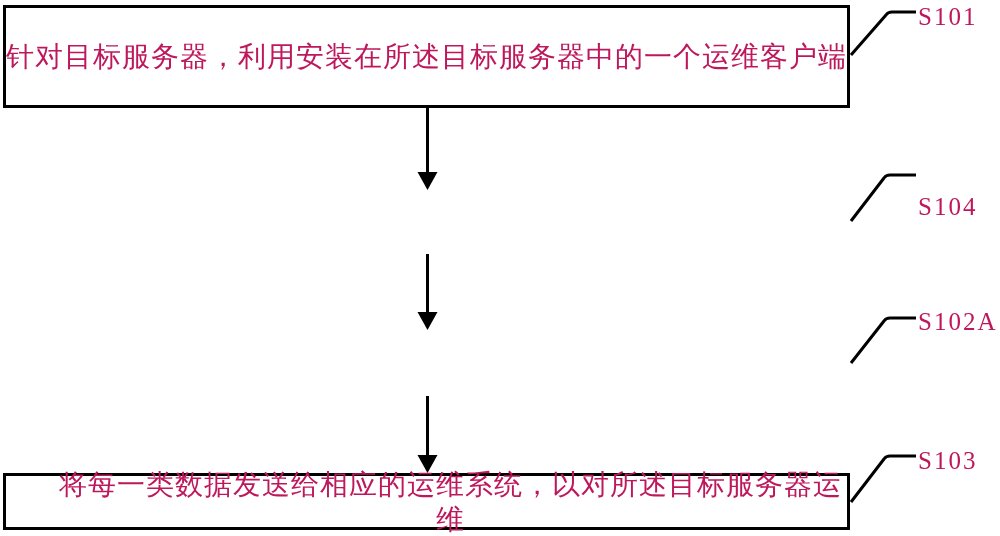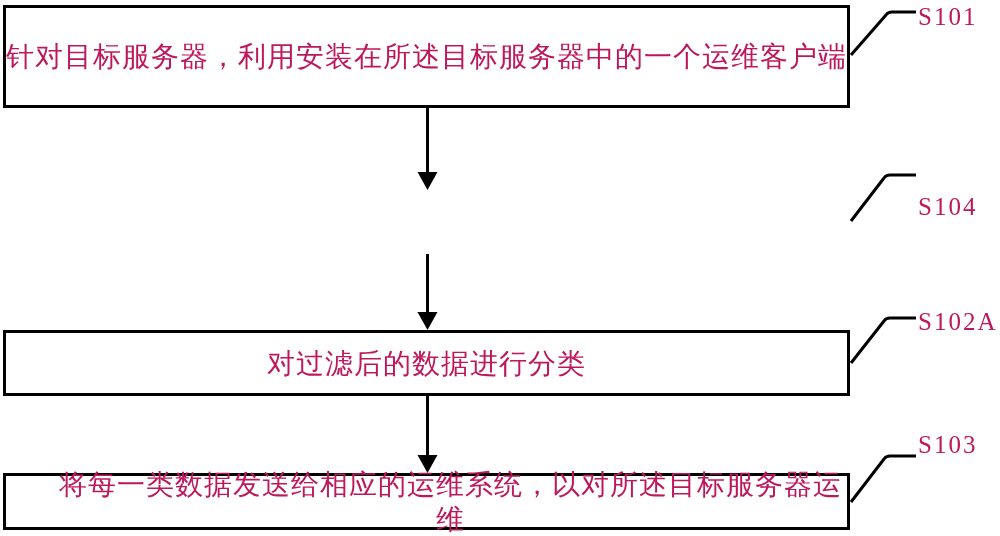--- a/index.html
+++ b/index.html
@@ -59,21 +59,21 @@
     position: absolute;
     left: 918px;
     font-size: 25px;
     line-height: 29px;
     letter-spacing: 2px;
     white-space: nowrap;
   }
   .label-s101  { top: 2px;   }
   .label-s104  { top: 160px; margin-top: 32px; }
   .label-s102a { top: 307px; }
-  .label-s103  { top: 430px; }
+  .label-s103  { top: 446px; }
 </style>
 </head>
 <body>
 
 <div class="figure">
 
   <svg class="connector-layer" viewBox="0 0 1000 536" xmlns="http://www.w3.org/2000/svg">
 
     <g>
       <line x1="427.5" y1="108" x2="427.5" y2="174"></line>
@@ -94,25 +94,20 @@
     <path d="M851,502 L884,459 Q886,456 890,456 L916,456" stroke-linejoin="round"></path>
   </svg>
 
   <div class="flow-box box1">
     <div class="box-lines">
       <div>针对目标服务器，利用安装在所述目标服务器中的一个运维客户端</div>
     </div>
   </div>
 
 
-  <div class="flow-box box3">
-    <div class="box-lines">
-      <div>对过滤后的数据进行分类</div>
-    </div>
-  </div>
 
   <div class="flow-box box4">
     <div class="box-lines">
       <div>将每一类数据发送给相应的运维系统，以对所述目标服务器运维</div>
     </div>
   </div>
 
   <div class="step-label label-s101">S101</div>
   <div class="step-label label-s104">S104</div>
   <div class="step-label label-s102a">S102A</div>

